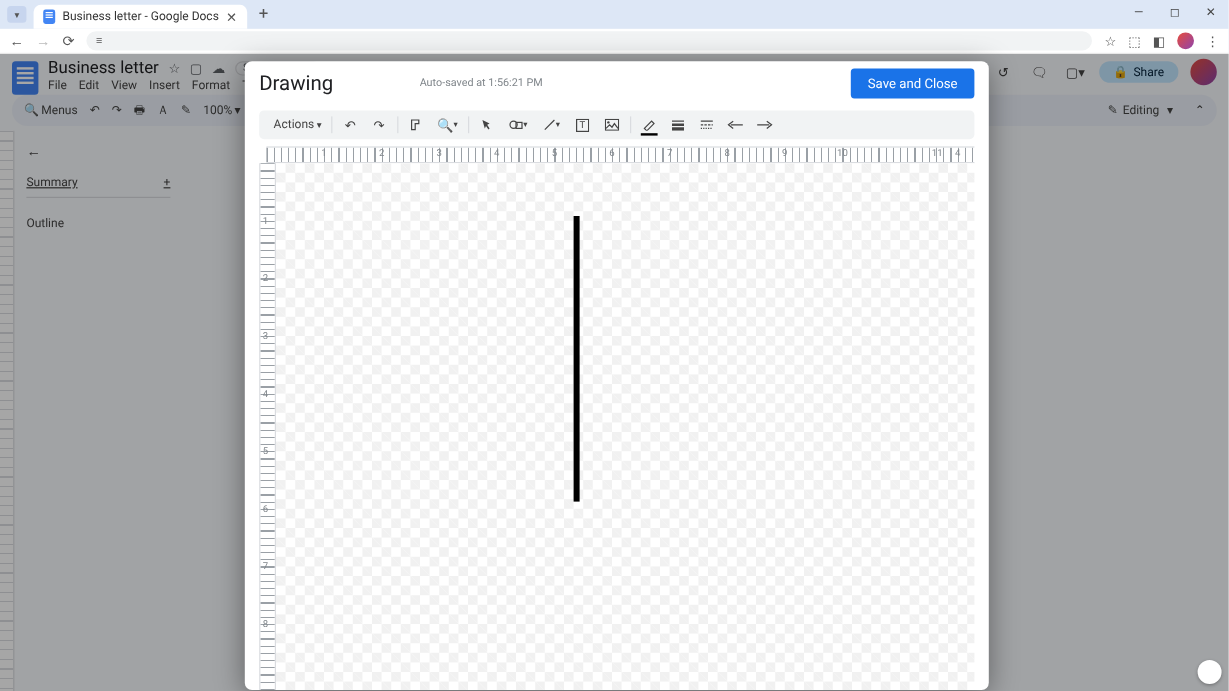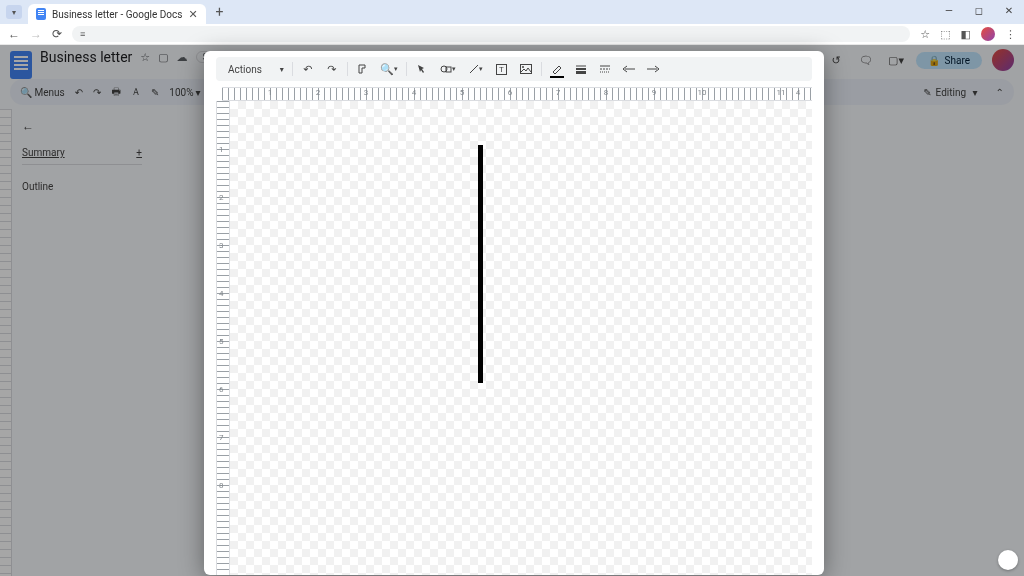--- a/index.html
+++ b/index.html
@@ -61,21 +61,21 @@
   
   .overlay{position:absolute;inset:0;background:rgba(0,0,0,0.35);}
   .modal{position:absolute;left:204px;top:6px;width:620px;height:524px;background:#fff;border-radius:6px;box-shadow:0 4px 24px rgba(0,0,0,0.4);display:flex;flex-direction:column;overflow:hidden;}
   .modal-header{display:flex;align-items:center;padding:6px 12px 4px 12px;}
   .modal-title{font-size:17px;color:#202124;}
   .autosave{font-size:9px;color:#80868b;margin-left:72px;}
   .save-btn{margin-left:auto;background:#1a73e8;color:#fff;font-size:11px;padding:6px 14px;border-radius:3px;cursor:pointer;}
 
   .draw-toolbar{margin:6px 12px 0 12px;height:24px;background:#f1f3f4;border-radius:4px;display:flex;align-items:center;padding:0 8px;gap:2px;}
   .dt-btn{width:22px;height:20px;display:flex;align-items:center;justify-content:center;font-size:11px;color:#444;cursor:pointer;position:relative;}
-  .dt-btn.actions{width:auto;font-size:10px;padding:0 4px;gap:18px;align-items:center;}
+  .dt-btn.actions{width:auto;font-size:10px;padding:0 4px;gap:2px;align-items:center;}
   .dt-sep{width:1px;height:14px;background:#dadce0;margin:0 2px;}
   .dt-btn.wide{width:26px;}
   .dt-btn svg{display:block;}
   .line-color-ind{position:absolute;bottom:1px;left:4px;width:14px;height:2px;background:#000;}
 
   .ruler-h{margin:6px 12px 0 12px;height:14px;position:relative;background:#fff;}
   .ruler-h-inner{position:absolute;left:6px;right:0;top:0;bottom:0;border-top:1px solid #dadce0;border-bottom:1px solid #dadce0;
     background-image:repeating-linear-gradient(to right,#9aa0a6 0,#9aa0a6 1px,transparent 1px,transparent 6px);
   }
   .ruler-num{position:absolute;top:1px;font-size:8px;color:#80868b;transform:translateX(-50%);}
@@ -135,20 +135,30 @@
   <div class="docs-header">
     <div class="docs-logo"></div>
     <div class="docs-titleblock">
       <div class="docs-title-row">
         <span class="docs-title">Business letter</span>
         <span class="star">☆</span>
         <span class="move">▢</span>
         <span class="cloud">☁</span>
         <span class="savedto">Saved to Drive</span>
       </div>
+      <div class="menu-row">
+        <span>File</span>
+        <span>Edit</span>
+        <span>View</span>
+        <span>Insert</span>
+        <span>Format</span>
+        <span>Tools</span>
+        <span>Extensions</span>
+        <span>Help</span>
+      </div>
     </div>
     <div class="docs-right">
       <div class="ri">↺</div>
       <div class="ri">🗨</div>
       <div class="ri">▢▾</div>
       <div class="share-btn">
         <span>🔒</span>
         <span>Share</span>
       </div>
       <div class="avatar-lg"></div>
@@ -177,20 +187,25 @@
         <span>+</span>
       </div>
       <div class="summary-divider"></div>
       <div class="outline-header">Outline</div>
     </div>
   </div>
 
   <div class="overlay"></div>
 
   <div class="modal">
+    <div class="modal-header">
+      <span class="modal-title">Drawing</span>
+      <span class="autosave">Auto-saved at 1:56:21 PM</span>
+      <span class="save-btn">Save and Close</span>
+    </div>
 
     <div class="draw-toolbar">
       <div class="dt-btn actions">
           <span>Actions</span>
           <span style="font-size:8px;">▾</span>
         </div>
       <div class="dt-sep"></div>
       <div class="dt-btn">↶</div>
       <div class="dt-btn">↷</div>
       <div class="dt-sep"></div>

